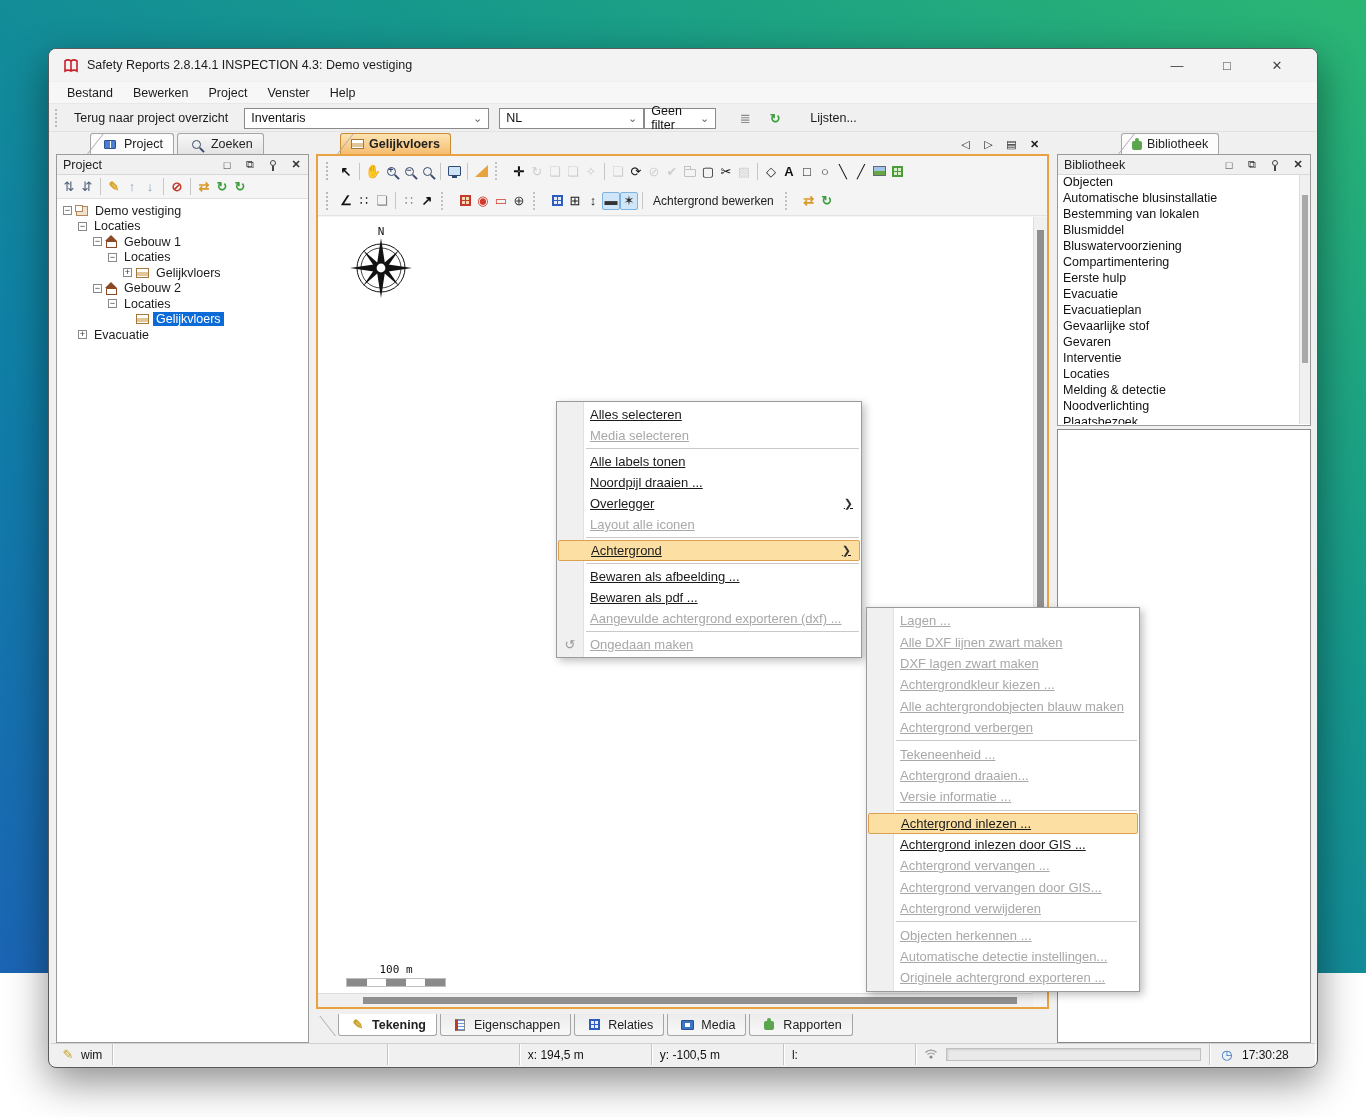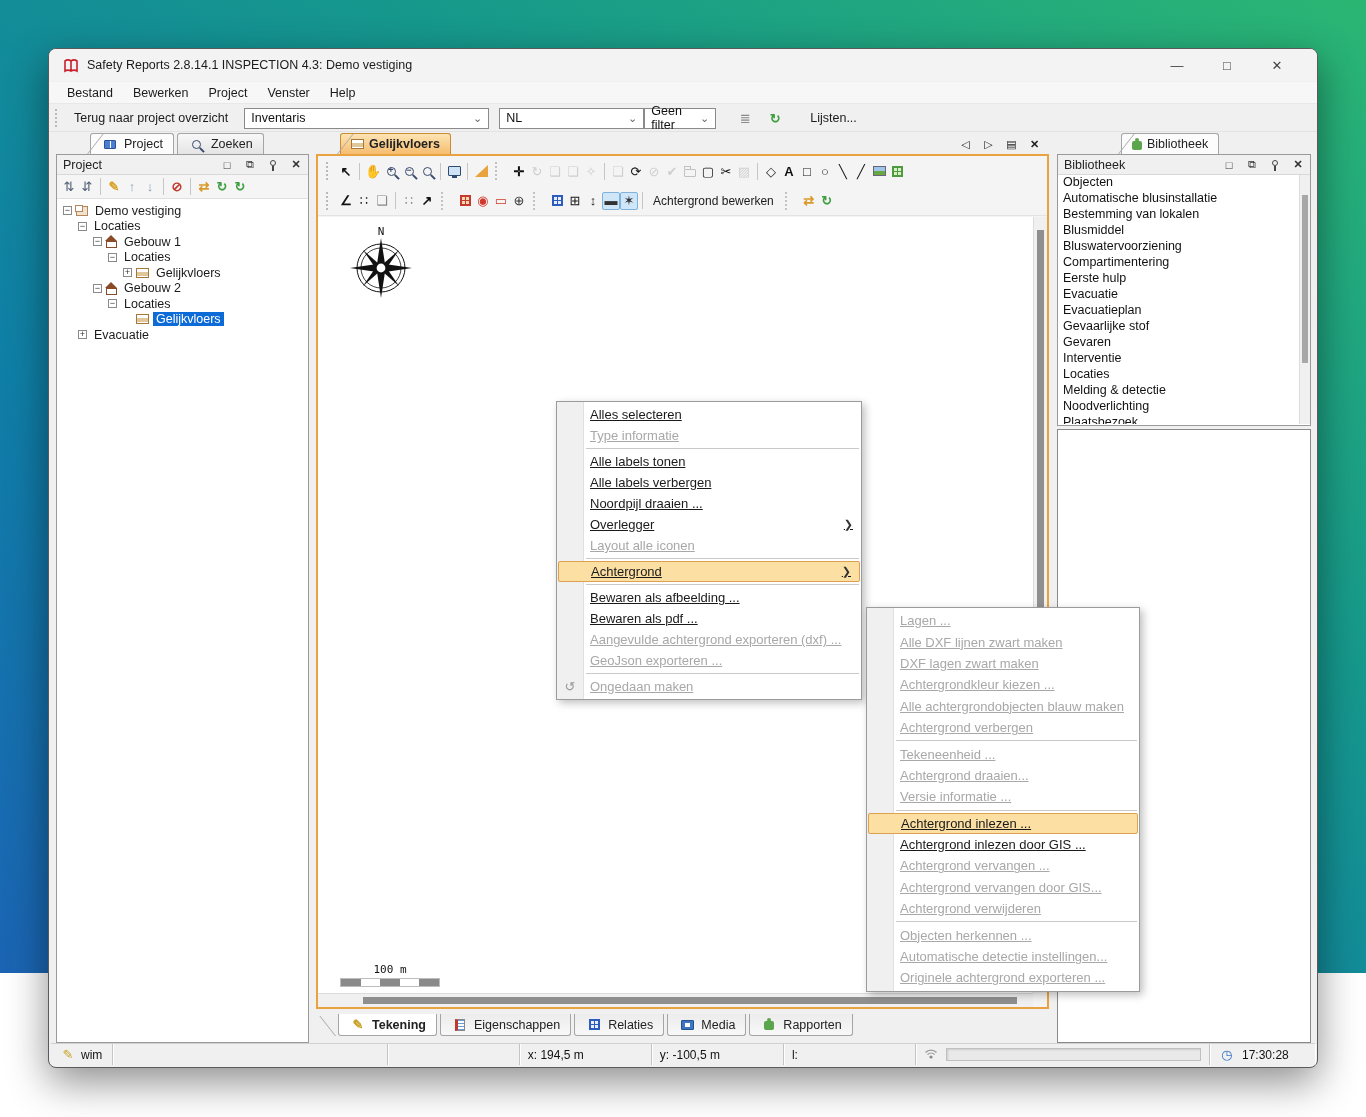--- a/index.html
+++ b/index.html
@@ -116,21 +116,21 @@
   .ctb { height:30px; display:flex; align-items:center; padding:0 2px; background:#f4f4f4; }
   .ctb2 { border-bottom:1px solid #e3e3e3; }
   .ctb-label { font-size:12px; color:#1b1b1b; padding:0 6px; white-space:nowrap; }
   .canvas-wrap { position:absolute; left:0; right:14px; top:61px; bottom:14px; background:#fff; }
   .vscroll { position:absolute; right:0; top:61px; bottom:14px; width:14px; background:#f0f0f0; border-left:1px solid #dcdcdc; }
   .vscroll .thumb { position:absolute; left:3px; right:3px; top:13px; bottom:2px; background:#8f8f8f; }
   .hscroll { position:absolute; left:0; right:14px; bottom:0; height:14px; background:#f0f0f0; border-top:1px solid #dcdcdc; }
   .hscroll .thumb { position:absolute; top:3px; bottom:3px; left:45px; right:16px; background:#8f8f8f; }
 
   .compass { position:absolute; left:28px; top:8px; width:70px; text-align:center; }
-  .scalebar { position:absolute; left:22px; bottom:6px; width:100px; }
+  .scalebar { position:absolute; left:28px; bottom:6px; width:100px; }
   .scalebar .lbl { text-align:center; font-size:11px; color:#111; font-family:"DejaVu Sans Mono", monospace; margin-bottom:2px; }
   .scalebar .bar { height:9px; border:1px solid #bdbdbd; display:flex; }
   .scalebar .bar i { flex:1; } .scalebar .bar i:nth-child(odd){ background:#8a8a8a; } .scalebar .bar i:nth-child(even){ background:#fff; }
 
   .bottom-tabs { position:absolute; left:0; right:0; top:878px; height:25px; display:flex; align-items:flex-end; }
   .bottom-tabs .tab { border-radius:0 0 0 0; border-top:none; border-bottom:1px solid #a5a5a5; border-radius:0 0 3px 3px;
     background:linear-gradient(#ececec,#f8f8f8); height:22px; }
   .bottom-tabs .tab.active { background:#fff; font-weight:bold; }
   .bottom-tabs .slant { transform:skewX(38deg); }
 
@@ -560,28 +560,25 @@
         <span>17:30:28</span>
       </div>
     </div>
   </div>
 
   <div class="menu ctx" id="ctx-menu">
       <div class="mi">
         <span>Alles selecteren</span>
       </div>
       <div class="mi dis">
-        <span>Type informatie</span>
+        <span>Media selecteren</span>
       </div>
       <div class="msep"></div>
       <div class="mi">
         <span>Alle labels tonen</span>
-      </div>
-      <div class="mi">
-        <span>Alle labels verbergen</span>
       </div>
       <div class="mi">
         <span>Noordpijl draaien ...</span>
       </div>
       <div class="mi">
         <span>Overlegger</span>
         <span class="arrow">❯</span>
       </div>
       <div class="mi dis">
         <span>Layout alle iconen</span>
@@ -594,23 +591,20 @@
       <div class="msep"></div>
       <div class="mi">
         <span>Bewaren als afbeelding ...</span>
       </div>
       <div class="mi">
         <span>Bewaren als pdf ...</span>
       </div>
       <div class="mi dis">
         <span>Aangevulde achtergrond exporteren (dxf) ...</span>
       </div>
-      <div class="mi dis">
-        <span>GeoJson exporteren ...</span>
-      </div>
       <div class="msep"></div>
       <div class="mi dis">
         <span class="gut-ic">↺</span>
         <span>Ongedaan maken</span>
       </div>
     </div>
   <div class="menu sub" id="sub-menu">
       <div class="mi dis">
         <span>Lagen ...</span>
       </div>

